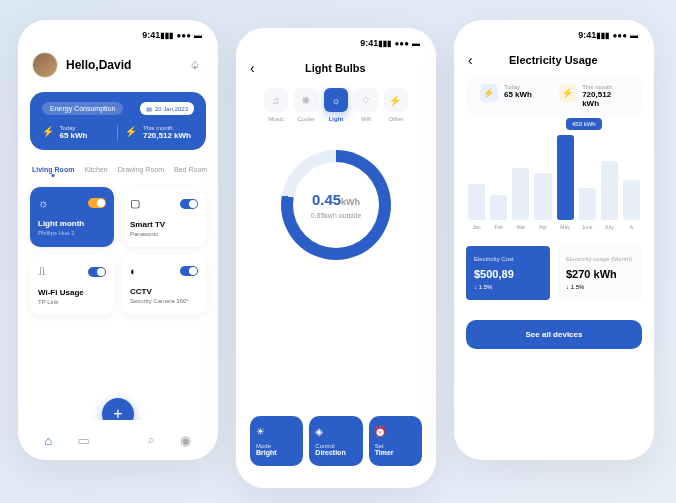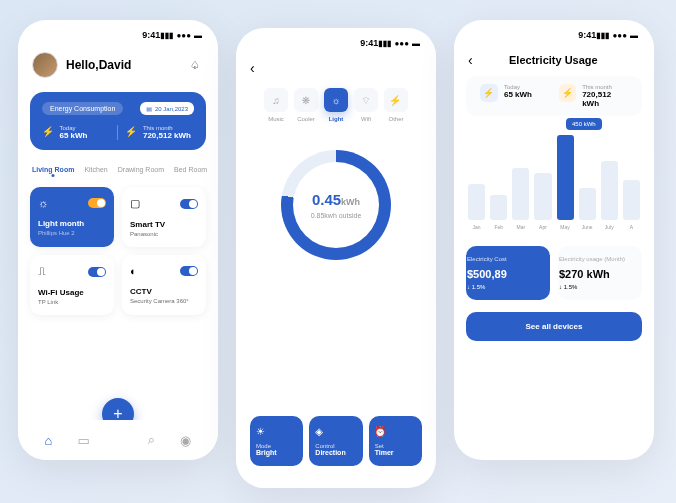--- a/index.html
+++ b/index.html
@@ -75,28 +75,28 @@
 .sum-label{font-size:6px;color:#999}
 .sum-val{font-size:8px;font-weight:700}
 .chart{padding:14px 12px 4px;position:relative}
 .tooltip{position:absolute;top:2px;left:56%;background:#2c5ec7;color:#fff;font-size:6px;padding:3px 6px;border-radius:4px}
 .bars{display:flex;gap:5px;align-items:flex-end;height:90px;padding:0 2px}
 .bar{flex:1;background:#e8eef8;border-radius:3px}
 .bar.hi{background:#2c5ec7}
 .xaxis{display:flex;gap:5px;padding:4px 2px;font-size:5px;color:#999}
 .xaxis span{flex:1;text-align:center}
 .stats{display:flex;gap:8px;padding:8px 12px}
-.stat{flex:1;border-radius:10px;padding:10px 1px}
+.stat{flex:1;border-radius:4px;padding:10px 8px}
 .stat.a{background:#2c5ec7;color:#fff}
 .stat.b{background:#fafbfd}
 .stat-label{font-size:6px;opacity:0.8;line-height:1.3}
 .stat-val{font-size:11px;font-weight:700;margin:4px 0}
 .stat-delta{font-size:6px}
 .stat.b .stat-label{color:#999}
-.bigbtn{background:#2c5ec7;color:#fff;margin:4px 12px;border-radius:10px;padding:10px;text-align:center;font-size:8px;font-weight:600}
+.bigbtn{background:#2c5ec7;color:#fff;margin:12px 12px;border-radius:10px;padding:10px;text-align:center;font-size:8px;font-weight:600}
 </style>
 </head>
 <body>
 
 <div class="phone p1">
   <div class="statusbar">
     <span>9:41</span>
     <div class="sb-icons">
         <span>▮▮▮</span>
         <span>●●●</span>
@@ -187,20 +187,21 @@
   <div class="statusbar">
     <span>9:41</span>
     <div class="sb-icons">
         <span>▮▮▮</span>
         <span>●●●</span>
         <span>▬</span>
       </div>
   </div>
   <div class="header2">
     <span class="back">‹</span>
+    <div class="title2">Light Bulbs</div>
   </div>
   <div class="cats">
     <div class="cat">
         <div class="cat-box">
           <span>♫</span>
         </div>
         <div class="cat-label">Music</div>
       </div>
     <div class="cat">
         <div class="cat-box">

